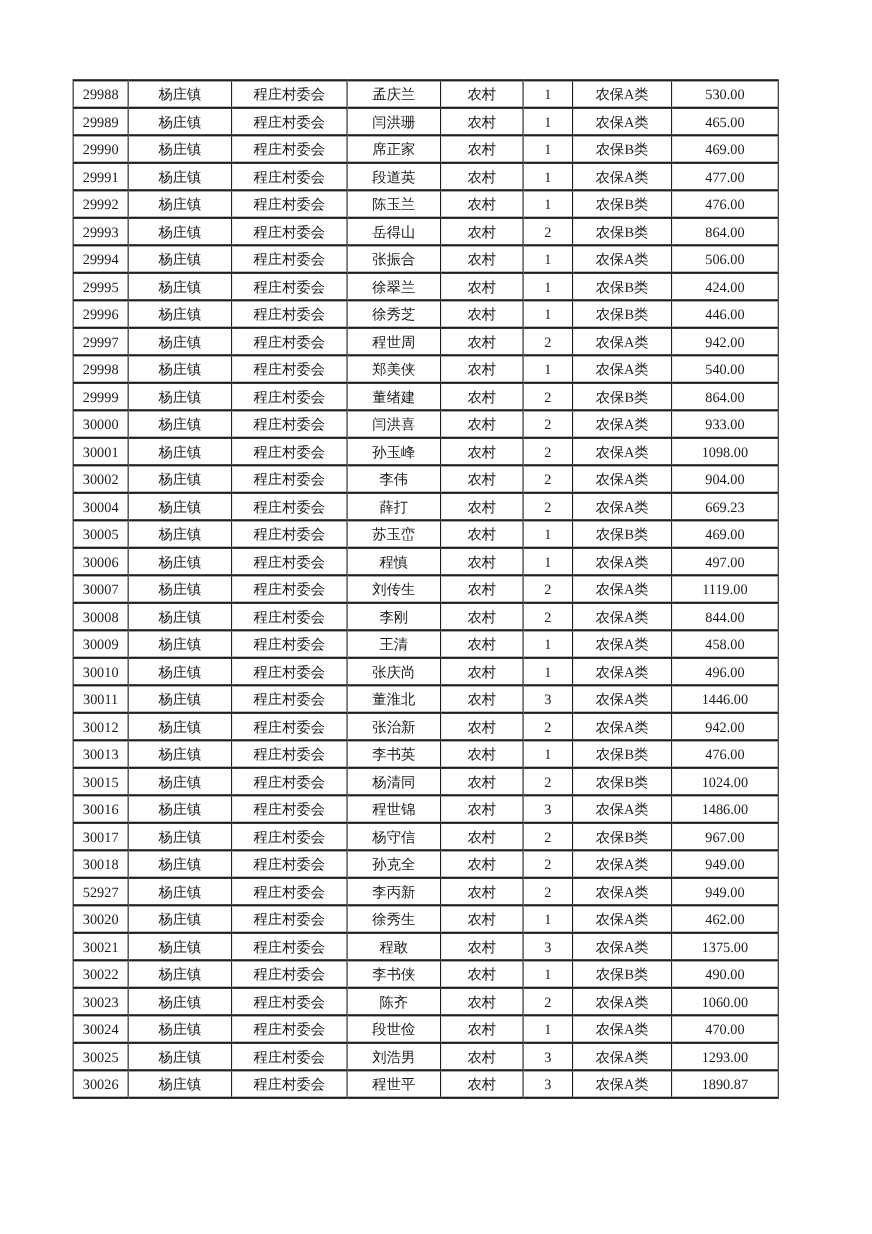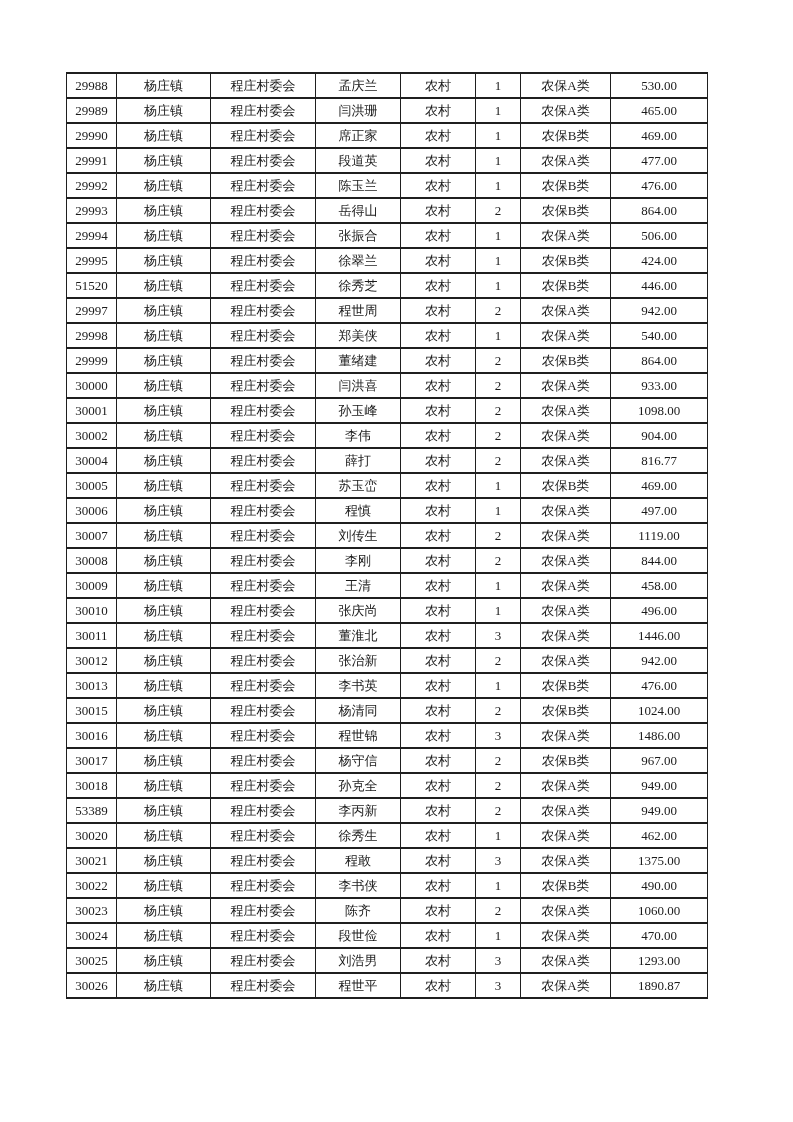--- a/index.html
+++ b/index.html
@@ -131,21 +131,21 @@
           <td>29995</td>
           <td>杨庄镇</td>
           <td>程庄村委会</td>
           <td>徐翠兰</td>
           <td>农村</td>
           <td>1</td>
           <td>农保B类</td>
           <td>424.00</td>
         </tr>
         <tr>
-          <td>51520</td>
+          <td>29996</td>
           <td>杨庄镇</td>
           <td>程庄村委会</td>
           <td>徐秀芝</td>
           <td>农村</td>
           <td>1</td>
           <td>农保B类</td>
           <td>446.00</td>
         </tr>
         <tr>
           <td>29997</td>
@@ -208,21 +208,21 @@
           <td>904.00</td>
         </tr>
         <tr>
           <td>30004</td>
           <td>杨庄镇</td>
           <td>程庄村委会</td>
           <td>薛打</td>
           <td>农村</td>
           <td>2</td>
           <td>农保A类</td>
-          <td>816.77</td>
+          <td>669.23</td>
         </tr>
         <tr>
           <td>30005</td>
           <td>杨庄镇</td>
           <td>程庄村委会</td>
           <td>苏玉峦</td>
           <td>农村</td>
           <td>1</td>
           <td>农保B类</td>
           <td>469.00</td>
@@ -341,21 +341,21 @@
           <td>30018</td>
           <td>杨庄镇</td>
           <td>程庄村委会</td>
           <td>孙克全</td>
           <td>农村</td>
           <td>2</td>
           <td>农保A类</td>
           <td>949.00</td>
         </tr>
         <tr>
-          <td>53389</td>
+          <td>52927</td>
           <td>杨庄镇</td>
           <td>程庄村委会</td>
           <td>李丙新</td>
           <td>农村</td>
           <td>2</td>
           <td>农保A类</td>
           <td>949.00</td>
         </tr>
         <tr>
           <td>30020</td>

